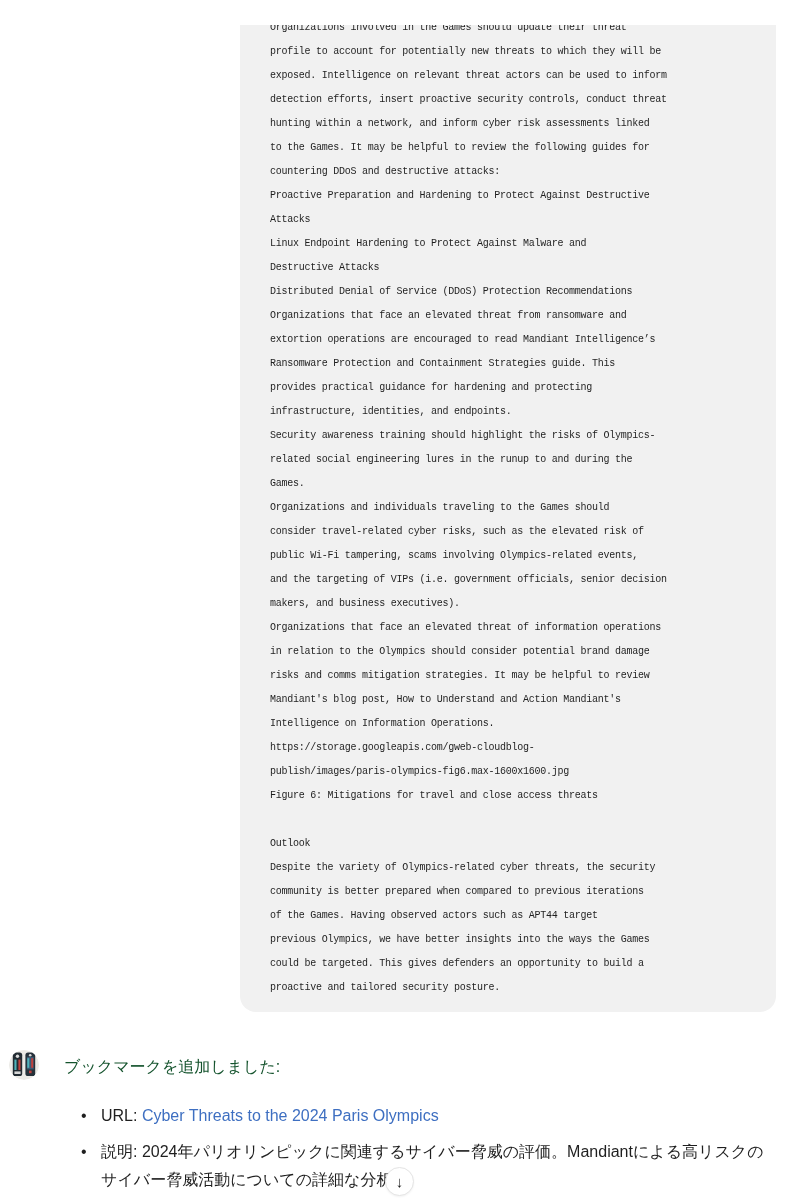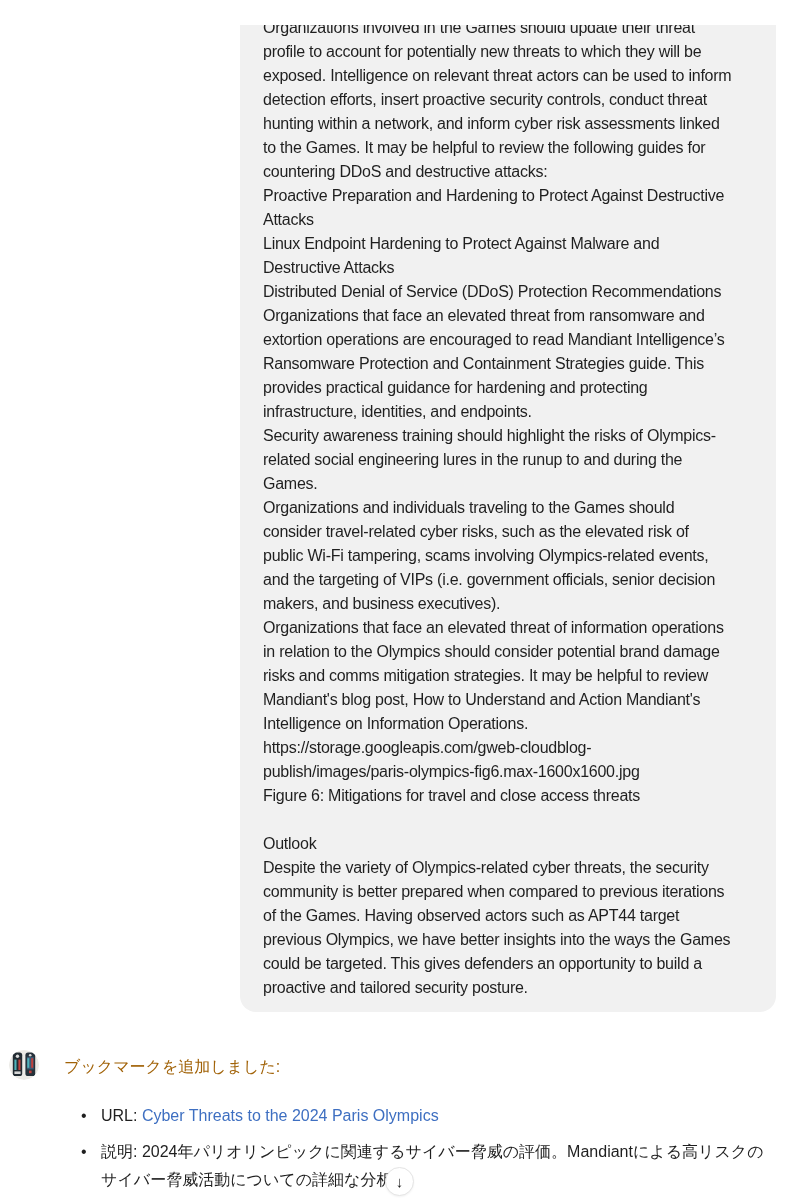--- a/index.html
+++ b/index.html
@@ -17,44 +17,45 @@
     left: 240px;
     top: 25px;
     width: 536px;
     height: 987px;
     background: #f1f1f1;
     border-radius: 0 0 16px 16px;
     overflow: hidden;
   }
   .quote-text {
     margin-top: -9px;
-    padding: 0 18px 0 23px;
-    font-size: 16px;
+    padding: 0 18px 0 30px;
+    font-size: 10px;
     line-height: 24px;
     letter-spacing: -0.25px;
     white-space: pre;
     color: #1f1f1f;
+    font-family: Liberation Mono, monospace;
   }
   .avatar {
     position: absolute;
     left: 9px;
     top: 1050px;
     width: 30px;
     height: 30px;
     border-radius: 50%;
     overflow: hidden;
   }
   .avatar svg { display: block; }
   .bookmark-msg {
     position: absolute;
     left: 64px;
     top: 1055px;
     font-size: 16px;
     line-height: 24px;
-    color: #a16207;
+    color: #14532d;
   }
   .bullets {
     position: absolute;
     left: 80px;
     top: 1102px;
     width: 692px;
   }
   .bullet-item {
     position: relative;
     padding-left: 21px;

